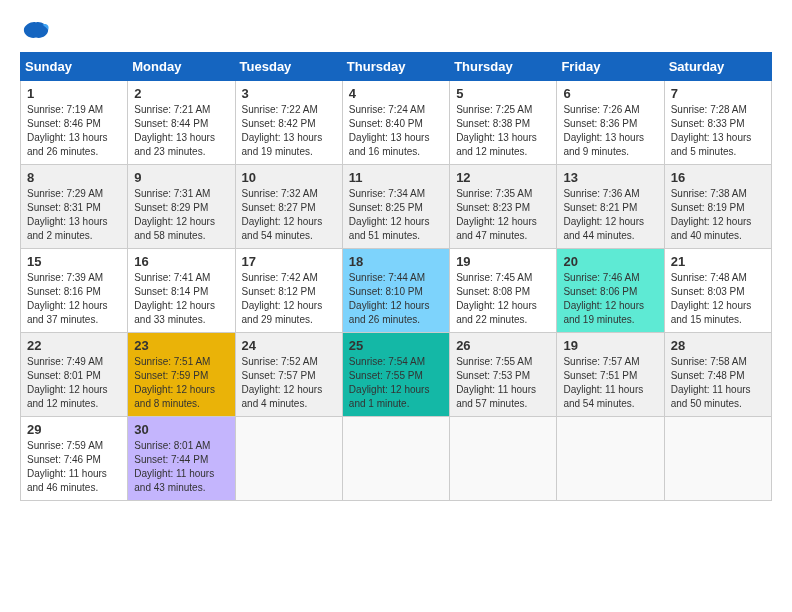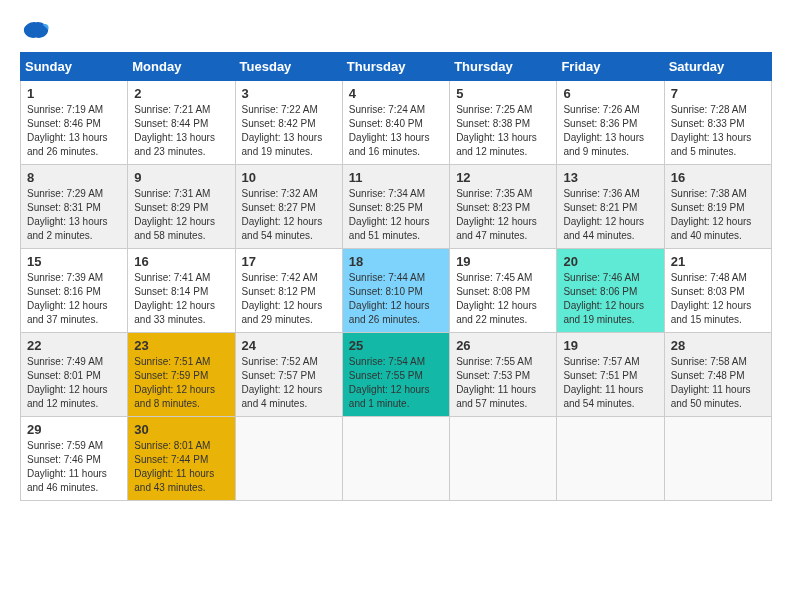--- a/index.html
+++ b/index.html
@@ -246,21 +246,21 @@
         <td style="background: rgb(240, 240, 240);">
           <span class="day-number">28</span>
           <div class="day-info">Sunrise: 7:58 AM<br>Sunset: 7:48 PM<br>Daylight: 11 hours and 50 minutes.</div>
         </td>
       </tr>
       <tr class="last-row">
         <td style="background: rgb(255, 255, 255);">
           <span class="day-number">29</span>
           <div class="day-info">Sunrise: 7:59 AM<br>Sunset: 7:46 PM<br>Daylight: 11 hours and 46 minutes.</div>
         </td>
-        <td style="background: #eab308;">
+        <td style="background: #c4b5fd;">
           <span class="day-number">30</span>
           <div class="day-info">Sunrise: 8:01 AM<br>Sunset: 7:44 PM<br>Daylight: 11 hours and 43 minutes.</div>
         </td>
         <td class="empty-cell" style="background: rgb(249, 249, 249);"></td>
         <td class="empty-cell" style="background: rgb(249, 249, 249);"></td>
         <td class="empty-cell" style="background: rgb(249, 249, 249);"></td>
         <td class="empty-cell" style="background: rgb(249, 249, 249);"></td>
         <td class="empty-cell" style="background: rgb(249, 249, 249);"></td>
       </tr>
     </tbody>

